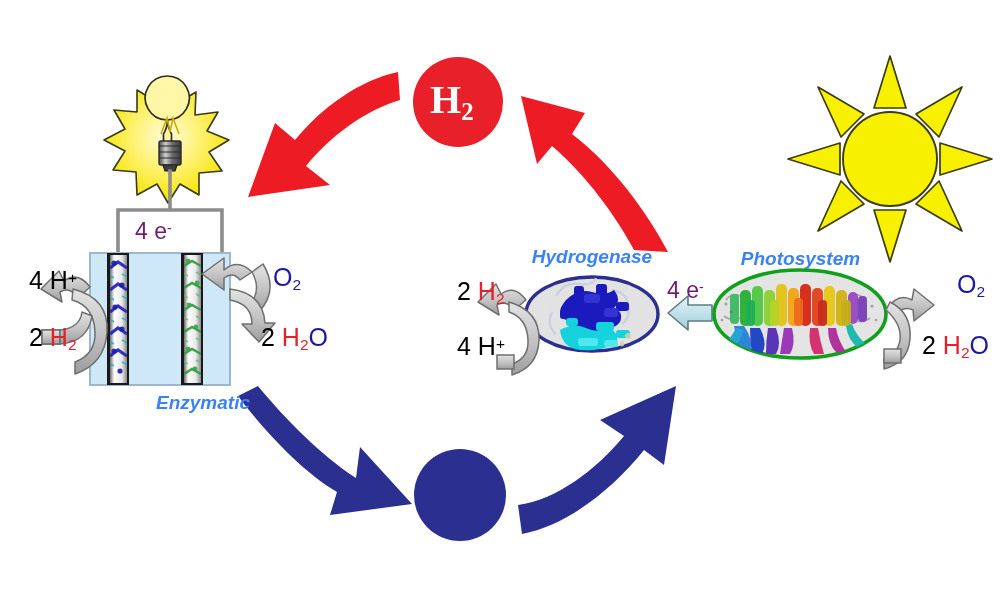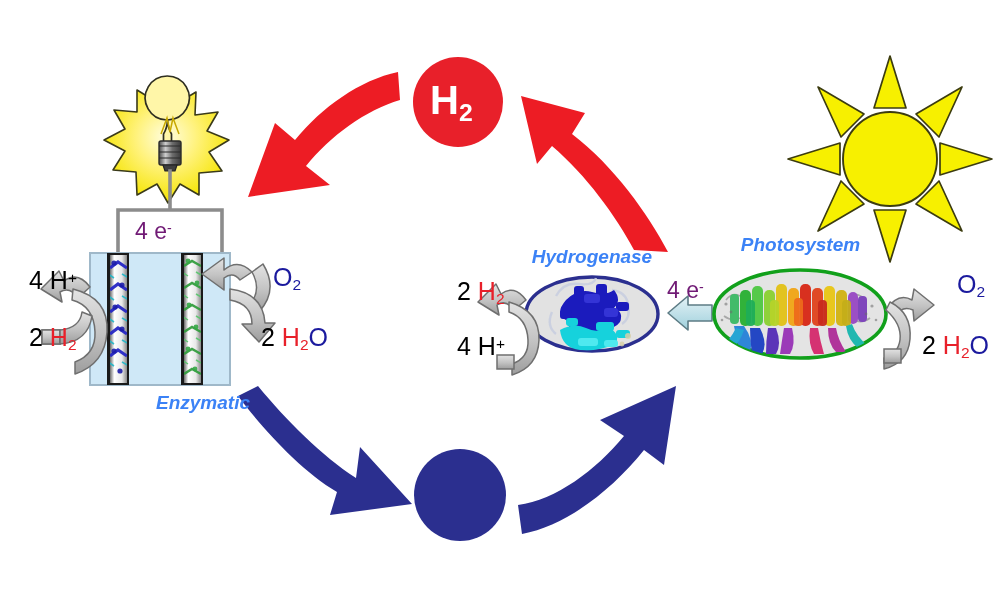--- a/index.html
+++ b/index.html
@@ -33,21 +33,21 @@
   }
   .chem { font-size: 25px; font-weight: 500; }
   .chem .red { color: #e8202a; }
   .chem .blue { color: #1b1a9e; }
   .chem sub { font-size: 0.62em; vertical-align: -0.28em; }
   .chem sup { font-size: 0.62em; vertical-align: 0.42em; }
   .circ-txt {
     position: absolute;
     color: #ffffff;
     font-weight: bold;
-    font-family: Liberation Sans, sans-serif;
+    font-family: Liberation Serif, serif;
     white-space: nowrap;
     user-select: none;
     line-height: 1;
   }
   .circ-txt sub { font-size: 0.62em; vertical-align: -0.3em; }
   .title-it {
     position: absolute;
     font-style: italic;
     font-weight: bold;
     font-size: 19px;
@@ -386,19 +386,19 @@
   <div class="title-it" style="left:70px; top:392px; width:180px;text-align:right;"><span>Enzymatic</span><br></div>
 
   <div class="title-it" style="left:512px; top:246px; width:160px;"><span>Hydrogenase</span></div>
 
   <div class="lbl chem" style="left:440px; top:279px;"><span>2 </span><span class="red">H</span><sub class="red">2</sub></div>
 
   <div class="lbl chem" style="left:440px; top:334px;"><span>4 </span><span>H</span><sup>+</sup></div>
 
   <div class="ecount" style="left:667px; top:277px;"><span>4 e</span><sup>-</sup></div>
 
-  <div class="title-it" style="left:718px; top:234px; width:165px;text-align:center;"><span>Photosystem</span></div>
+  <div class="title-it" style="left:718px; top:248px; width:165px;text-align:center;"><span>Photosystem</span></div>
 
   <div class="lbl chem" style="left:940px; top:272px;"><span class="blue">O</span><sub class="blue">2</sub></div>
 
   <div class="lbl chem" style="left:905px; top:333px;"><span>2 </span><span class="red">H</span><sub class="red">2</sub><span class="blue">O</span></div>
 
 </div>
 
 </body></html>

